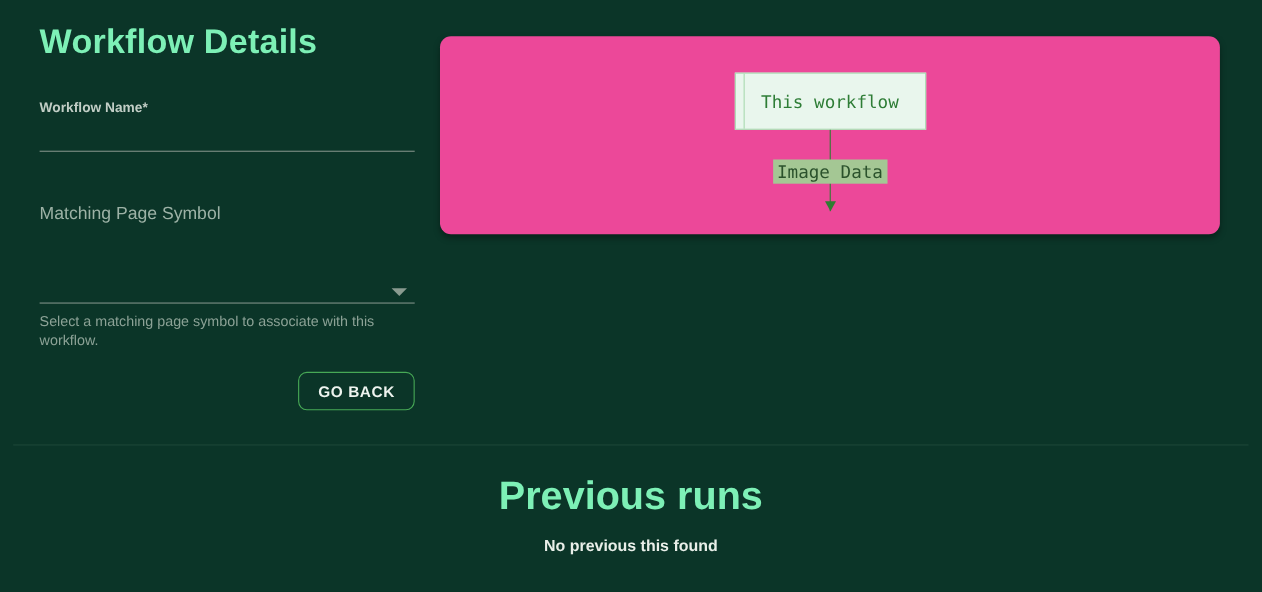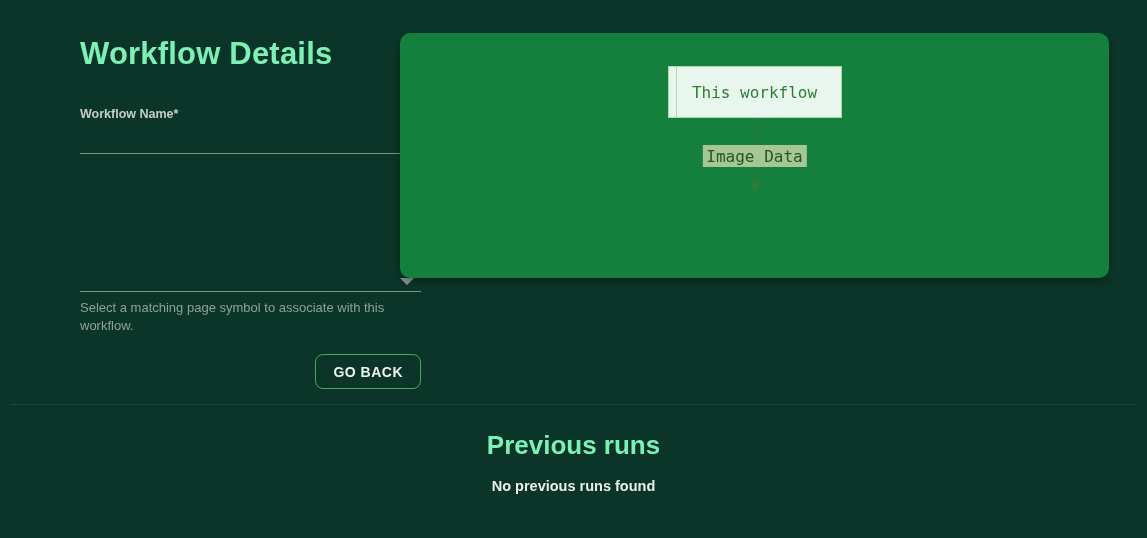--- a/index.html
+++ b/index.html
@@ -12,22 +12,22 @@
   .screen {
     position: relative;
     width: 1147px;
     height: 538px;
     background: #0b3528;
   }
 
   
   .form {
     position: absolute;
-    left: 36px; top: 36px;
-    width: 341px; height: 360px; margin-left: 44px;
+    left: 36px; top: 20px;
+    width: 341px; height: 360px;
   }
   .page-title {
     position: absolute; left: 0; top: 0;
     font-size: 31px; font-weight: 600; letter-spacing: 0.2px;
     color: #7df0b6; white-space: nowrap;
   }
   .field-label-sm {
     position: absolute; left: 0; top: 71px;
     font-size: 12.5px; font-weight: 600; color: #c2cec6;
   }
@@ -75,22 +75,22 @@
     font-family: "Liberation Sans", sans-serif;
     font-size: 14px; font-weight: 700; letter-spacing: 0.5px;
     cursor: pointer; white-space: nowrap;
   }
   .btn.go-back { color: #eef4ef; }
   .btn.submit  { color: #63c46d; }
 
   
   .card {
     position: absolute; left: 400px; top: 33px;
-    width: 709px; height: 245px;
-    background: #15803d; border-radius: 10px;
+    width: 709px; height: 180px;
+    background: #ec4899; border-radius: 10px;
     box-shadow: 0 3px 6px rgba(0,0,0,0.35);
   }
   .diagram {
     position: relative; width: 100%; height: 100%;
     font-family: "DejaVu Sans Mono", monospace;
   }
   .wf-node {
     position: absolute; left: 50%; top: 33px;
     transform: translateX(-50%);
     width: 174px; height: 52px;
@@ -138,41 +138,42 @@
   
   .divider {
     position: absolute; left: 12px; right: 12px; top: 404px;
     height: 1px; background: #1d4738;
   }
   .previous-runs {
     position: absolute; left: 0; top: 430px; width: 1147px;
     text-align: center;
   }
   .previous-runs-title {
-    font-size: 26px; font-weight: 600; color: #7df0b6;
+    font-size: 36px; font-weight: 600; color: #7df0b6;
   }
   .previous-runs-empty {
     margin-top: 17px;
     font-size: 14.5px; font-weight: 600; color: #e9efe9;
   }
 </style>
 </head>
 <body>
 
 <div class="screen">
 
   <div class="form">
     <div class="page-title">Workflow Details</div>
 
     <div class="field-label-sm">Workflow Name*</div>
     <div class="underline u1"></div>
 
     <div class="select-box">
       <div class="chevron-down"></div>
     </div>
+    <div class="select-label">Matching Page Symbol</div>
     <div class="underline u2"></div>
 
     <div class="helper-text">Select a matching page symbol to associate with this workflow.</div>
 
     <div class="btn-row">
       <button class="btn go-back">GO BACK</button>
     </div>
   </div>
 
   <div class="card">
@@ -181,16 +182,16 @@
       <div class="edge"></div>
       <div class="edge-arrowhead"></div>
       <div class="edge-label">Image Data</div>
     </div>
   </div>
 
   <div class="divider"></div>
 
   <div class="previous-runs">
     <div class="previous-runs-title">Previous runs</div>
-    <div class="previous-runs-empty">No previous runs found</div>
+    <div class="previous-runs-empty">No previous this found</div>
   </div>
 
 </div>
 
 </body></html>

